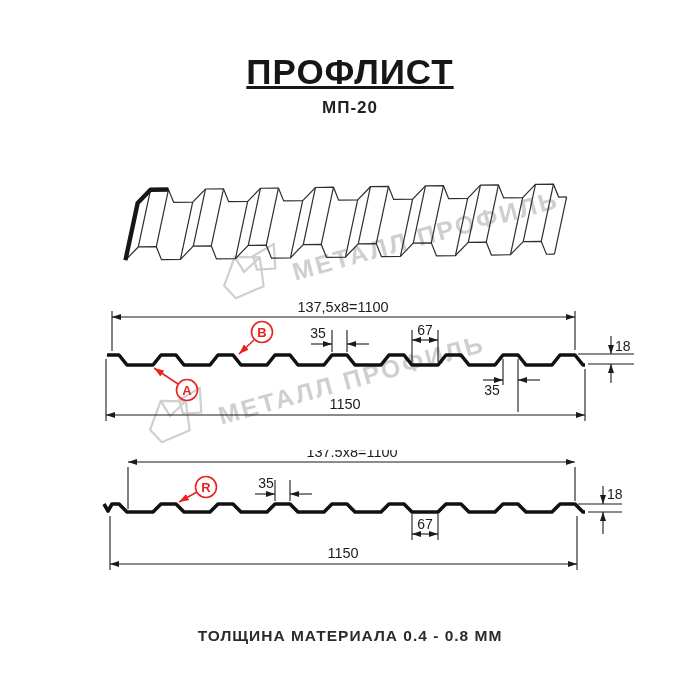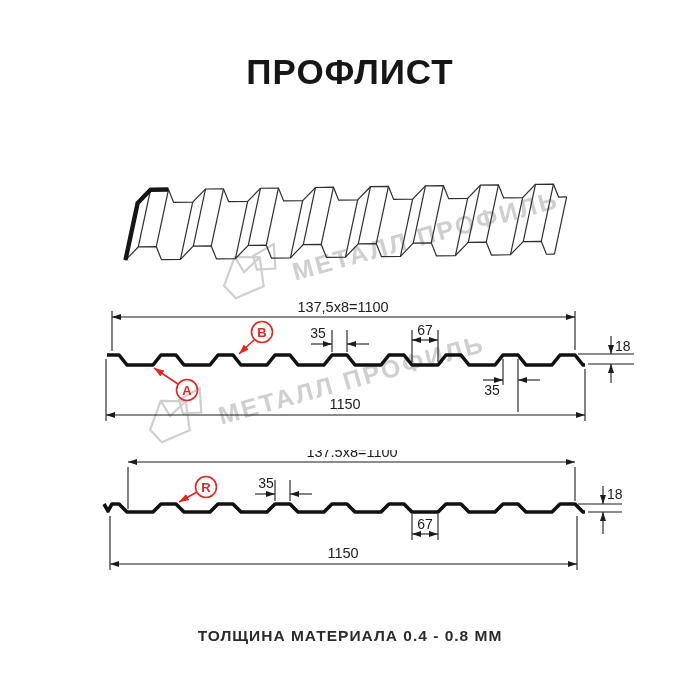--- a/index.html
+++ b/index.html
@@ -1,19 +1,19 @@
 <!DOCTYPE html>
 <html style="--line: #1b1b1b; --red: #e8241f; --wm: #cfcfcf;"><head>
 <meta charset="utf-8">
 <style>
   html,body{margin:0;padding:0;background:#ffffff;}
   .page{position:relative;width:700px;height:700px;background:#fff;overflow:hidden;
         font-family:"Liberation Sans", sans-serif;}
   .title{position:absolute;top:52px;left:0;width:700px;text-align:center;
-         font-size:35px;font-weight:bold;letter-spacing:1px;color:#161616;}
+         font-size:35px;font-weight:bold;letter-spacing:1px;color:#161616;text-decoration:underline;}
   .subtitle{position:absolute;top:98px;left:0;width:700px;text-align:center;
             font-size:17px;font-weight:bold;letter-spacing:1px;color:#222;}
   .caption{position:absolute;top:619px;left:0;width:700px;text-align:center;
            font-size:15.5px;font-weight:bold;letter-spacing:1px;color:#2b2b2b;margin-top:8px;}
   .wm{position:absolute;display:flex;align-items:flex-end;gap:9px;z-index:1;
       transform:rotate(-15.5deg);transform-origin:0 100%;color:var(--wm,#cfcfcf);
       white-space:nowrap;}
   .wm .wm-text{font-size:25px;font-weight:bold;letter-spacing:2.5px;line-height:1;}
   .wm svg{display:block;}
   .drawing{position:absolute;left:0;z-index:2;}
@@ -27,20 +27,21 @@
   .redtxt{font-size:13px;font-weight:bold;fill:var(--red,#e8241f);}
   .mk{fill:var(--line,#1b1b1b);}
   .mkr{fill:var(--red,#e8241f);}
 </style>
 </head>
 <body>
 
 <div class="page">
 
   <div class="title">ПРОФЛИСТ</div>
+  <div class="subtitle">МП-20</div>
 
   <div class="wm" style="left:226px;top:256px;">
     <svg width="64" height="48" viewBox="0 0 64 48">
       <polygon points="3,30 21,5 45,12 41,41 11,45" fill="none" stroke="#cfcfcf" stroke-width="2.2"></polygon>
       <polygon points="39,9 62,3 57,27 39,23" fill="none" stroke="#cfcfcf" stroke-width="2.2"></polygon>
       <polyline points="21,5 26,22 45,12" fill="none" stroke="#cfcfcf" stroke-width="2.2"></polyline>
     </svg>
     <span class="wm-text">МЕТАЛЛ ПРОФИЛЬ</span>
   </div>
 

